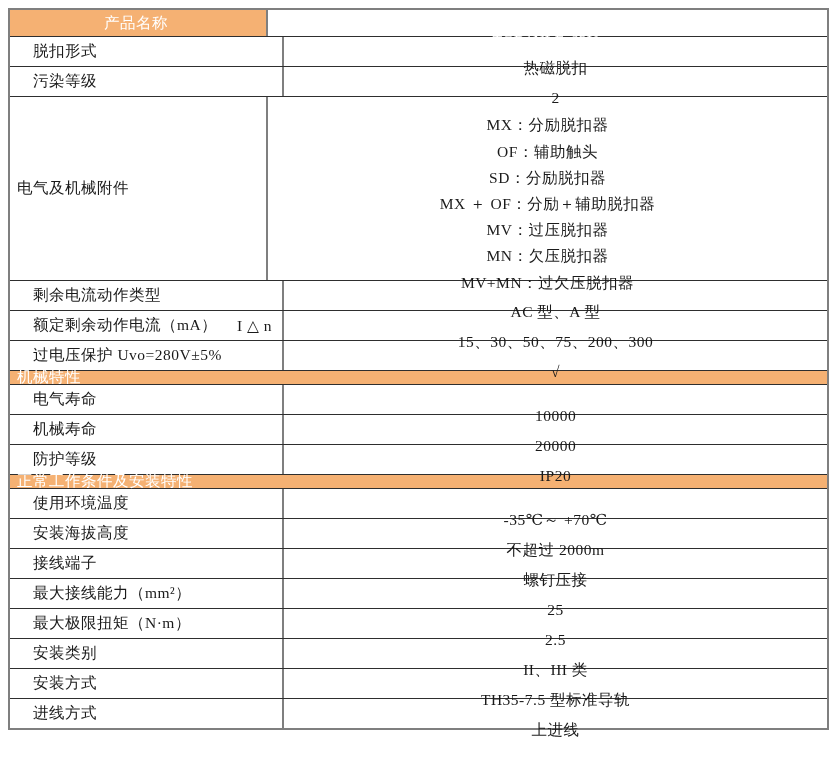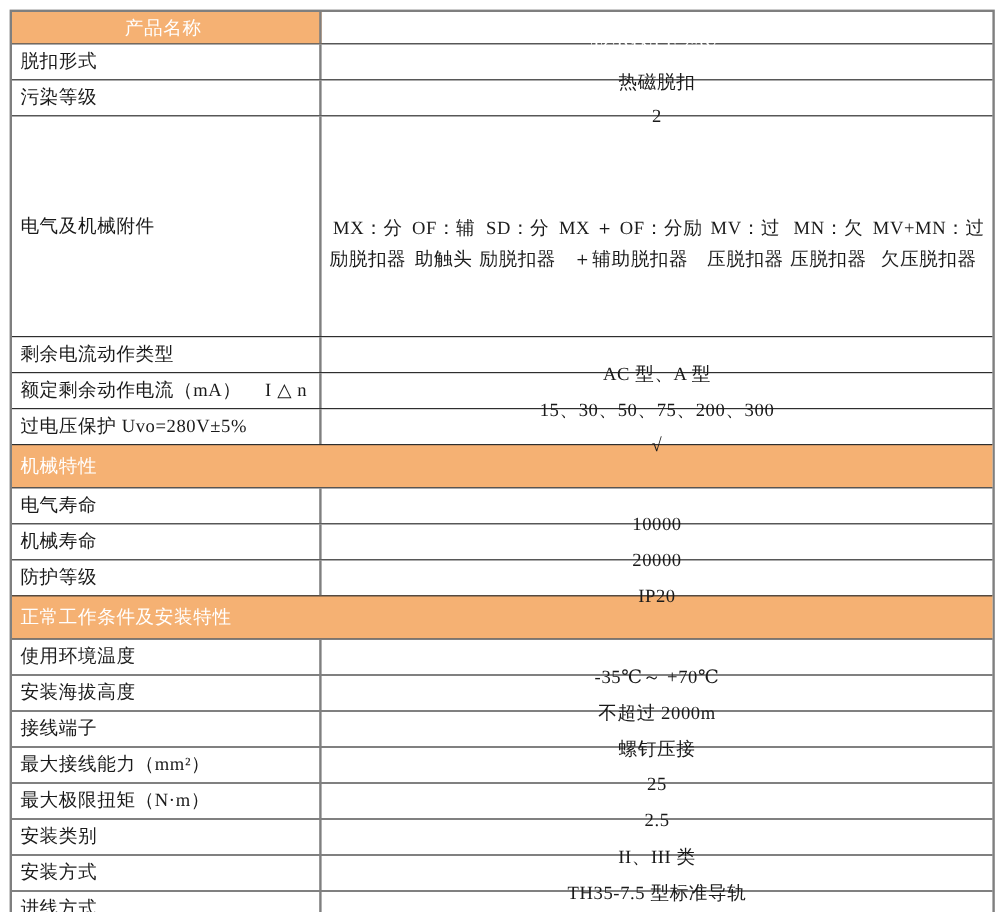--- a/index.html
+++ b/index.html
@@ -41,42 +41,42 @@
   .cell-r {
     flex: 1 1 auto;
     display: flex;
     align-items: center;
     justify-content: center;
     text-align: center;
     padding: 0 4px;
     letter-spacing: 0.5px;
     margin-top: 31px;
   }
-  .r-normal { height: 30px; }
+  .r-normal { height: 30px; padding-left: 16px; }
   .r-header { height: 26px; }
   .r-header .cell-l,
   .r-header .cell-r {
     background: var(--accent);
     color: #ffffff;
     justify-content: center;
     padding-left: 0;
   }
   .r-section {
-    height: 36px;
+    height: 14px;
     background: var(--accent);
     color: #ffffff;
     display: flex;
     align-items: center;
     padding-left: 7px;
     letter-spacing: 0.5px;
   }
   .r-multi { height: 184px; }
   .multi-lines {
     display: flex;
-    flex-direction: row;
+    flex-direction: column;
     justify-content: flex-end;
     width: 100%;
   }
   .multi-lines .vline {
     line-height: 26.2px;
     text-align: center;
   }
   .label-extra {
     margin-left: auto;
     margin-right: 6px;

